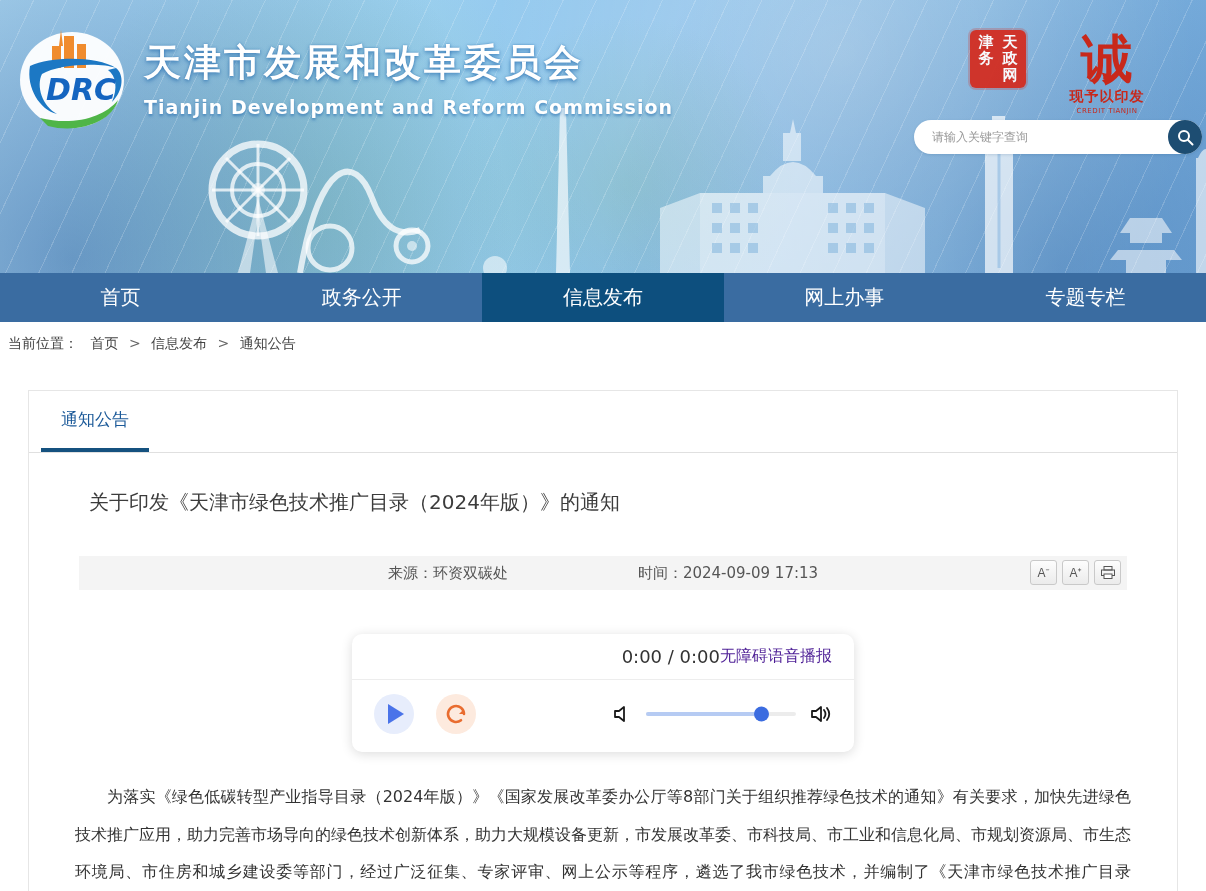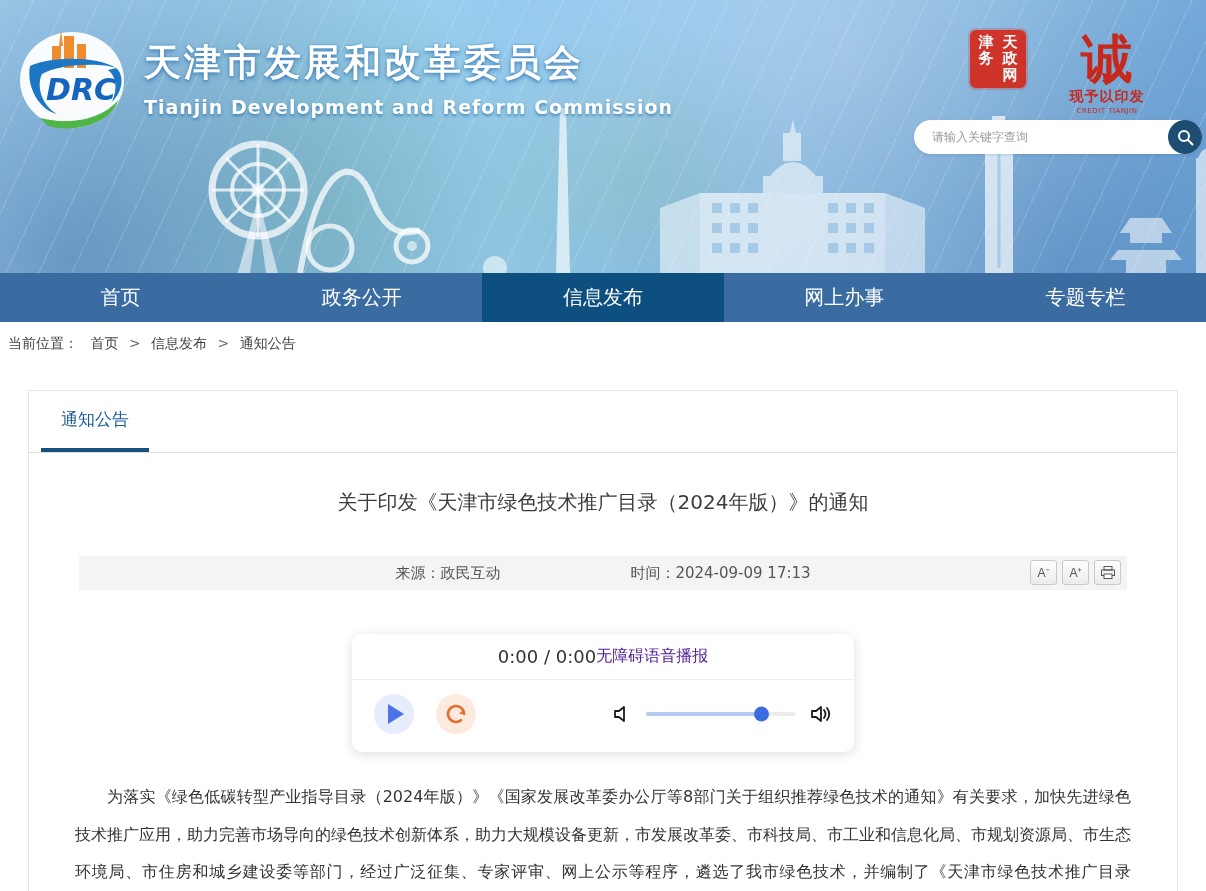--- a/index.html
+++ b/index.html
@@ -83,40 +83,40 @@
   
   .card {
     margin:0 28px; border:1px solid #e6e6e6; border-bottom:none;
     min-height:540px; background:#fff;
   }
   .tab-row { height:62px; border-bottom:1px solid #e0e0e0; display:flex; align-items:stretch; }
   .tab {
     margin-left:12px; padding:0 20px; display:flex; align-items:center;
     color:#1c5a99; font-size:17px; border-bottom:4px solid #15517f; cursor:pointer;
   }
-  .article-title { text-align:center; margin:36px 60px 40px; font-size:20px; color:#3c3c3c; font-weight:normal; }
+  .article-title { text-align:left; margin:36px 60px 40px; font-size:20px; color:#3c3c3c; font-weight:normal; }
 
   .meta-bar {
     margin:0 50px 0 50px; height:34px; background:#f4f4f4; position:relative;
     display:flex; align-items:center; justify-content:center; gap:130px;
     font-size:15px; color:#555;
   }
   .meta-tools { position:absolute; right:6px; top:4px; display:flex; gap:5px; }
   .tool-btn {
     width:27px; height:25px; border:1px solid #c9c9c9; border-radius:3px;
     background:linear-gradient(#fdfdfd,#ebebeb); color:#555; font-size:12px;
     display:flex; align-items:center; justify-content:center; cursor:pointer; padding:0;
   }
 
   
   .player {
     width:502px; margin:44px auto 0; background:#fff; border-radius:10px;
     box-shadow:0 2px 12px rgba(0,0,0,.14); overflow:hidden;
   }
-  .player-top { display:flex; justify-content:center; align-items:center; padding:12px 22px; border-bottom:1px solid #ededed; }
+  .player-top { display:flex; justify-content:flex-end; align-items:center; padding:12px 22px; border-bottom:1px solid #ededed; }
   .player-time { font-size:18px; color:#333; }
   .player-caption { font-size:16px; color:#4c1d95;font-family:Liberation Mono, monospace; }
   .player-bottom { display:flex; align-items:center; padding:14px 22px 18px; }
   .circle-btn { width:40px; height:40px; border-radius:50%; border:none; cursor:pointer; display:flex; align-items:center; justify-content:center; }
   .play-btn { background:#e7edfc; margin-right:22px; }
   .play-tri { width:0; height:0; border-left:16px solid #4a73e9; border-top:10px solid transparent; border-bottom:10px solid transparent; margin-left:4px; }
   .refresh-btn { background:#fdeade; }
   .player-spacer { flex:1; }
   .vol-slider { width:150px; height:4px; background:#ececec; border-radius:2px; margin:0 14px; position:relative; cursor:pointer; }
   .vol-fill { height:4px; background:#b6cbf3; border-radius:2px; position:relative; }
@@ -269,21 +269,21 @@
 
 <div class="card">
   <div class="tab-row">
     <div class="tab">通知公告</div>
   </div>
 
   <h1 class="article-title">关于印发《天津市绿色技术推广目录（2024年版）》的通知</h1>
 
   <div class="meta-bar">
     <span>
-      <span>来源：</span><span>政民互动</span>
+      <span>来源：</span><span>环资双碳处</span>
     </span>
     <span>
       <span>时间：</span><span>2024-09-09 17:13</span>
     </span>
     <span class="meta-tools">
       <button class="tool-btn">A⁻</button>
       <button class="tool-btn">A⁺</button>
       <button class="tool-btn">
         <svg width="14" height="13" viewBox="0 0 14 13">
           <rect x="3" y="0.5" width="8" height="3.5" fill="none" stroke="#555" stroke-width="1"></rect>

